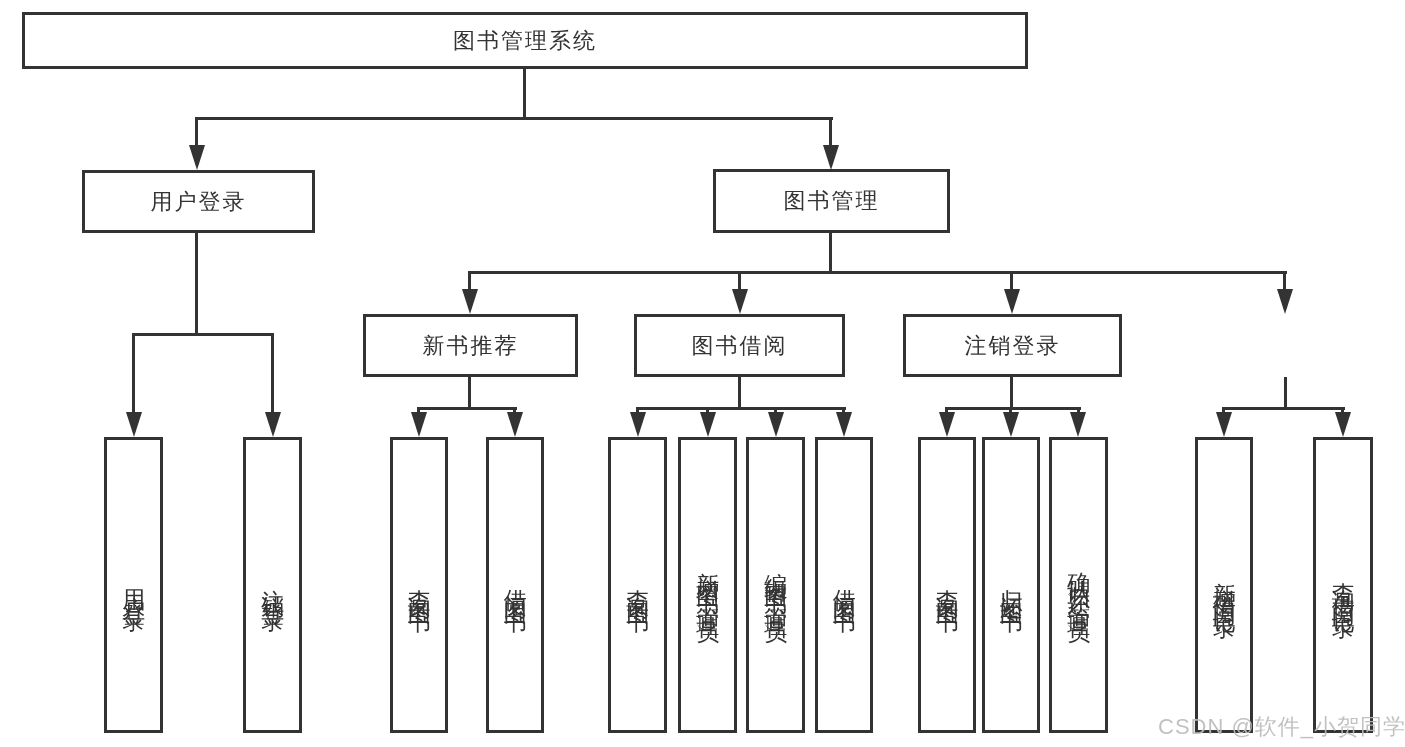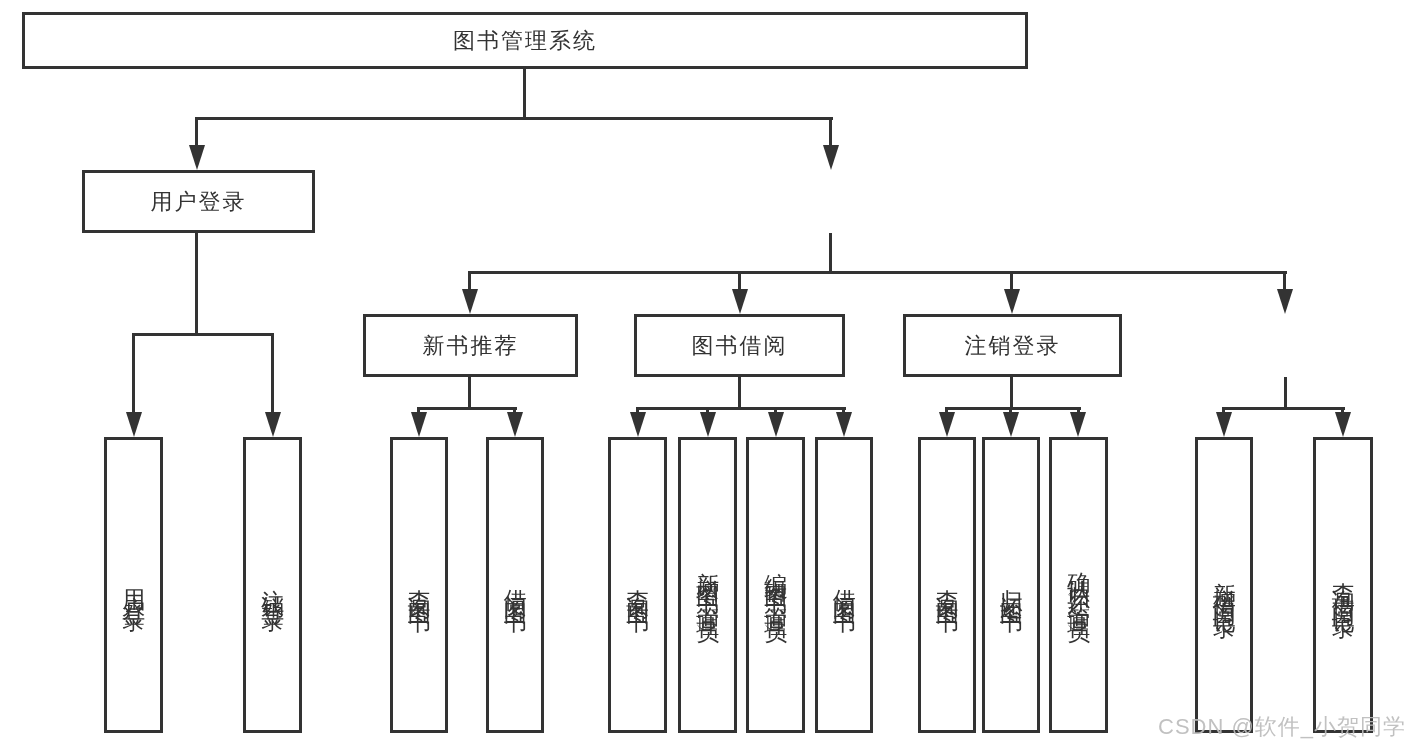--- a/index.html
+++ b/index.html
@@ -54,20 +54,21 @@
   <div class="box" style="left:22px;top:12px;width:1006px;height:57px">图书管理系统</div>
 
   <div class="vl" style="left:523px;top:69px;height:49px"></div>
   <div class="hl" style="left:196px;top:117px;width:637px"></div>
   <div class="vl" style="left:195px;top:117px;height:33px"></div>
   <div class="arr" style="left:189px;top:145px"></div>
   <div class="vl" style="left:829px;top:117px;height:33px"></div>
   <div class="arr" style="left:823px;top:145px"></div>
 
   <div class="box" style="left:82px;top:170px;width:233px;height:63px">用户登录</div>
+  <div class="box" style="left:713px;top:169px;width:237px;height:64px">图书管理</div>
 
   <div class="vl" style="left:195px;top:233px;height:102px"></div>
   <div class="hl" style="left:132px;top:333px;width:142px"></div>
   <div class="vl" style="left:132px;top:333px;height:80px"></div>
   <div class="arr" style="left:126px;top:412px"></div>
   <div class="vl" style="left:271px;top:333px;height:80px"></div>
   <div class="arr" style="left:265px;top:412px"></div>
 
   <div class="vl" style="left:829px;top:233px;height:40px"></div>
   <div class="hl" style="left:468px;top:271px;width:819px"></div>

